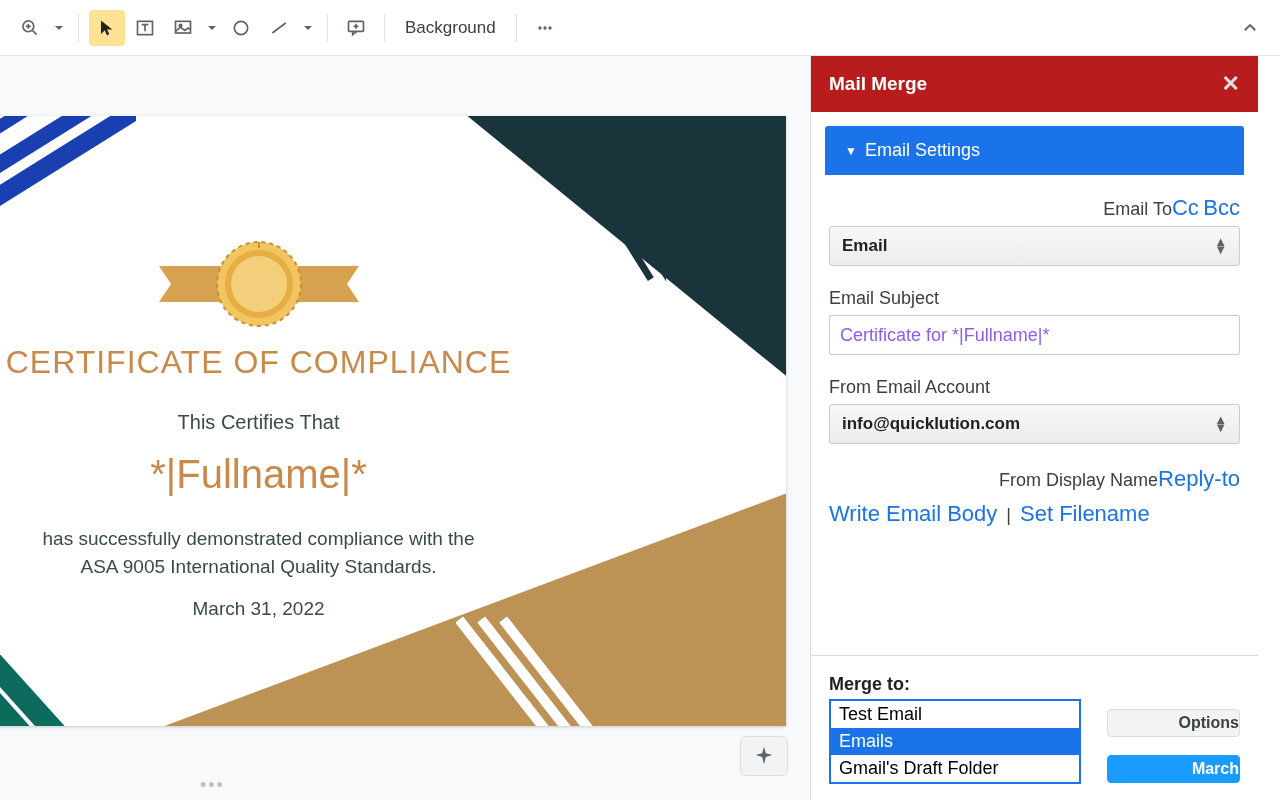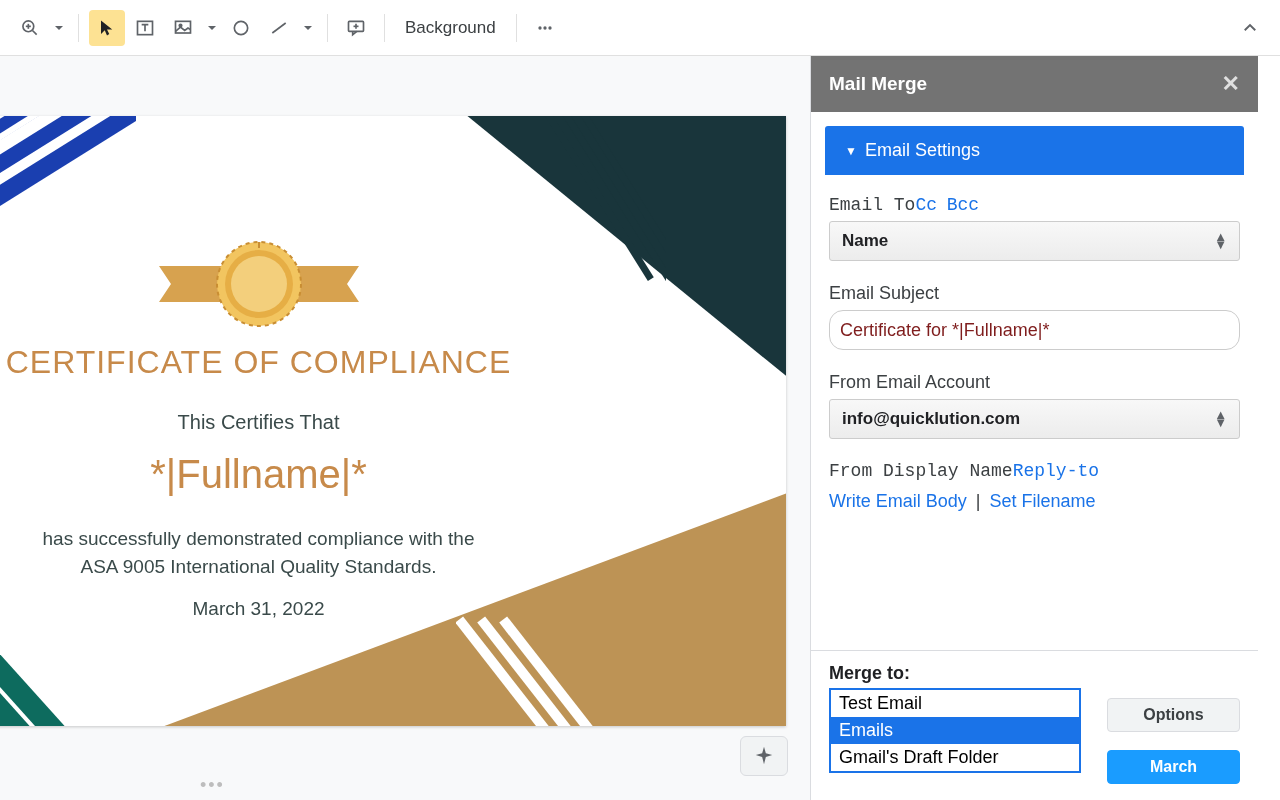--- a/index.html
+++ b/index.html
@@ -35,43 +35,43 @@
   .cert-name { font-size:40px; color:#c78a4a; font-weight:500; margin-bottom:28px; }
   .cert-body { font-size:19px; color:#3a4a4a; line-height:1.45; }
   .cert-date { font-size:19px; color:#3a4a4a; margin-top:18px; }
 
   .spark-btn { position:absolute; right:22px; bottom:24px; width:48px; height:40px; background:#f1f3f4; border:1px solid #dadce0; border-radius:6px; display:flex; align-items:center; justify-content:center; color:#5f6368; cursor:pointer; }
 
   
   .panel-outer { width:470px; display:flex; flex-direction:column; height:100%; }
   .panel { width:448px; display:flex; flex-direction:column; height:100%; border-left:1px solid #dadce0; }
   .panel-scroll { width:22px; background:#f1f1f1; position:relative; }
-  .panel-title { height:56px; background:#737373; color:#fff; display:flex; align-items:center; padding:0 18px; font-size:19px; font-weight:600; }
+  .panel-title { height:56px; background:#b91c1c; color:#fff; display:flex; align-items:center; padding:0 18px; font-size:19px; font-weight:600; }
   .panel-title .close { margin-left:auto; font-size:22px; cursor:pointer; color:#e0e0e0; }
   .accordion-hdr { background:#1a73e8; color:#fff; padding:14px 20px; font-size:18px; display:flex; align-items:center; gap:8px; margin:14px 14px 0; border-radius:3px 3px 0 0; cursor:pointer; }
   .acc-caret { font-size:12px; }
   .panel-body { padding:20px 18px 6px 18px; flex:1; overflow:auto; }
   .section-head { font-size:19px; font-weight:700; color:#202124; margin:4px 0 20px; }
-  .field-row { display:flex; justify-content:flex-start; align-items:baseline;font-family:Liberation Mono, monospace; }
+  .field-row { display:flex; justify-content:flex-end; align-items:baseline; }
   .field-label { font-size:18px; color:#3c4043; margin-bottom:6px; }
-  .link { color:#1a73e8; font-size:18px; cursor:pointer; }
+  .link { color:#1a73e8; font-size:22px; cursor:pointer; }
   .select-box { width:100%; height:40px; background:linear-gradient(#f8f8f8,#ececec); border:1px solid #ccc; border-radius:3px; display:flex; align-items:center; padding:0 12px; font-size:17px; color:#202124; font-weight:600; position:relative; cursor:pointer; margin-bottom:22px; }
   .select-box .sort-icon { margin-left:auto; color:#5f6368; font-size:13px; line-height:8px; }
-  .text-input { width:100%; height:40px; border:1px solid #ccc; border-radius:14px; padding:16px 10px; font-size:18px; color:#7f1d1d; margin-bottom:22px; }
+  .text-input { width:100%; height:40px; border:1px solid #ccc; border-radius:2px; padding:16px 10px; font-size:18px; color:#8b5cf6; margin-bottom:22px; }
   .link-row { font-size:18px; margin-top:4px; }
   .link-sep { color:#3c4043; margin:0 4px; }
 
-  .merge-bar { border-top:1px solid #dadce0; padding:12px 18px 16px; background:#fff; }
+  .merge-bar { border-top:1px solid #dadce0; padding:18px 18px 16px; background:#fff; }
   .merge-head { font-size:18px; font-weight:700; color:#202124; margin-bottom:4px; }
   .merge-row { display:flex; gap:26px; align-items:flex-start; }
   .merge-list { width:252px; border:2px solid #1a73e8; background:#fff; font-size:18px; }
   .merge-item { padding:3px 8px; cursor:pointer; }
   .merge-item.selected { background:#1a73e8; color:#fff; }
   .merge-btns { display:flex; flex-direction:column; gap:18px; margin-top:10px; flex:1; }
-  .btn { height:34px; border-radius:4px; border:1px solid #dadce0; background:#f1f3f4; font-size:16px; font-weight:600; color:#3c4043; cursor:pointer; }
+  .btn { height:28px; border-radius:4px; border:1px solid #dadce0; background:#f1f3f4; font-size:16px; font-weight:600; color:#3c4043; cursor:pointer;text-align:right; }
   .btn.primary { background:#1a9cff; border-color:#1a9cff; color:#fff; }
 
   .dots { position:absolute; bottom:4px; left:200px; color:#bdbdbd; font-size:18px; letter-spacing:2px; }
 
   svg { display:block; }
 </style>
 </head>
 <body>
 
 <div class="app">
@@ -261,21 +261,21 @@
 
           <div class="field-row">
             <div class="field-label">Email To</div>
             <div>
               <span class="link">Cc</span>
               <span> </span>
               <span class="link">Bcc</span>
             </div>
           </div>
           <div class="select-box">
-            <span>Name</span>
+            <span>Email</span>
             <span class="sort-icon">▲<br>▼</span>
           </div>
 
           <div class="field-label">Email Subject</div>
           <input class="text-input" value="Certificate for *|Fullname|*" style="">
 
           <div class="field-label">From Email Account</div>
           <div class="select-box">
             <span>info@quicklution.com</span>
             <span class="sort-icon">▲<br>▼</span>

